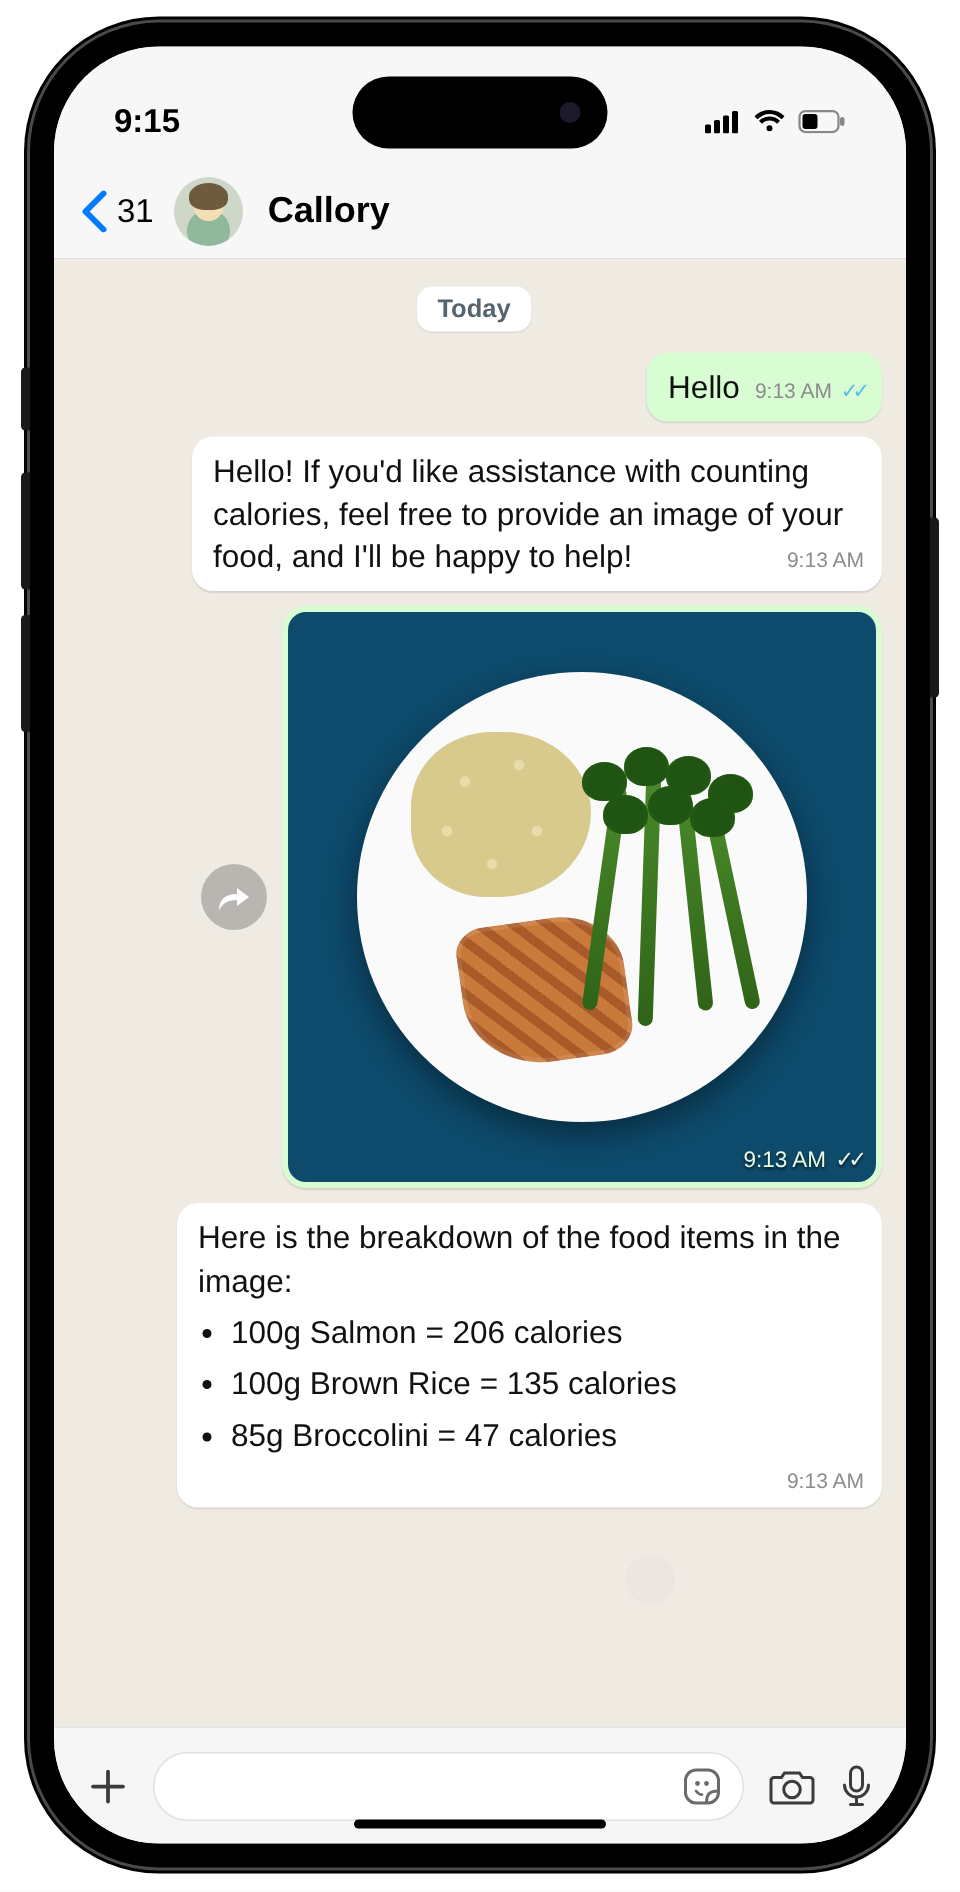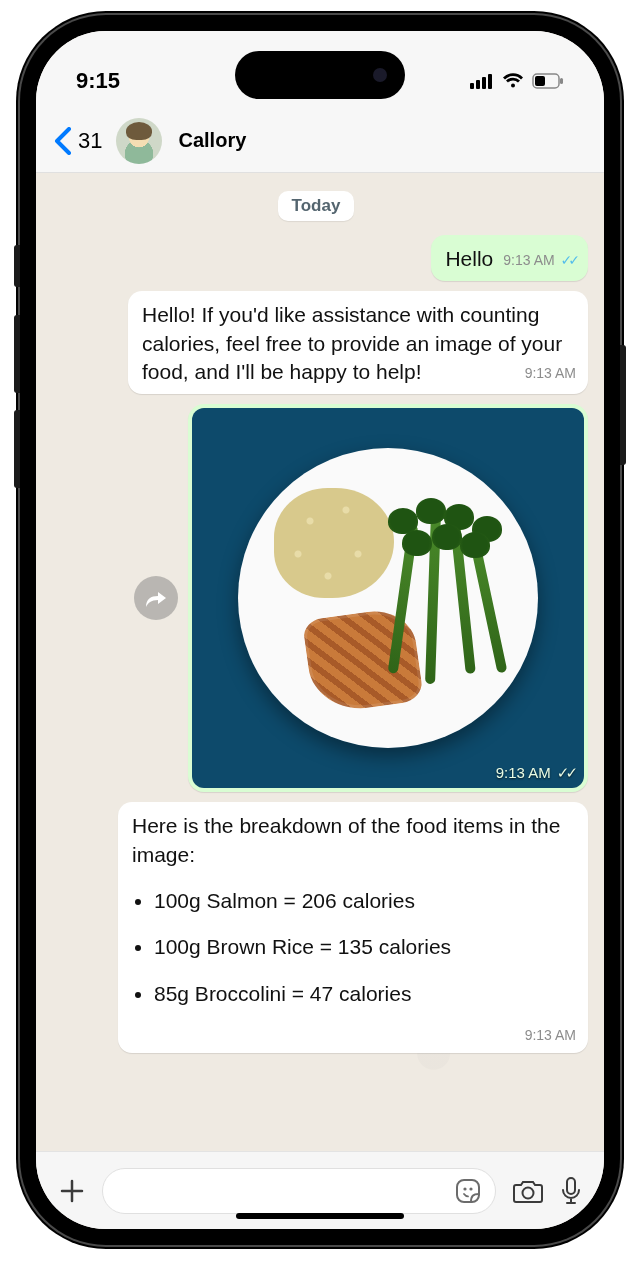--- a/index.html
+++ b/index.html
@@ -63,21 +63,21 @@
     background: radial-gradient(circle at 50% 42%, #f5deb3 0 28%, transparent 29%),
                 radial-gradient(circle at 50% 78%, #8fb99a 0 33%, transparent 34%),
                 #cfd8c8;
     margin-left:8px;
     position:relative; overflow:hidden;
   }
   .avatar::before{
     content:""; position:absolute; top:4px; left:10px; right:10px; height:18px;
     background:#6e5a3c; border-radius:50% 50% 40% 40%;
   }
-  .contact-name { font-weight:700; font-size:20px; margin-left:10px; }
+  .contact-name { font-weight:700; font-size:24px; margin-left:10px; }
 
   .chat-body {
     position:relative;
     height: calc(100% - 78px - 64px - 78px);
     overflow:hidden;
     padding: 14px 16px 10px 8px;
     background-color:#efeae2;
     background-image:
       radial-gradient(circle at 20% 15%, rgba(0,0,0,.02) 0 18px, transparent 19px),
       radial-gradient(circle at 80% 40%, rgba(0,0,0,.02) 0 22px, transparent 23px),
@@ -165,21 +165,21 @@
   .img-meta .ticks { color:#e9fce5; }
 
   .fwd-btn {
     width:44px; height:44px; border-radius:50%;
     background:rgba(120,120,120,.45);
     display:flex; align-items:center; justify-content:center;
     margin-right:10px; align-self:center;
   }
 
   .breakdown ul { margin:6px 0 2px 22px; }
-  .breakdown li { margin:18px 0; }
+  .breakdown li { margin:6px 0; }
 
   .input-bar {
     height:78px;
     background:#f6f6f6;
     border-top:1px solid #e3e3e3;
     display:flex; align-items:center;
     padding:0 22px; gap:16px;
   }
   .input-field {
     flex:1; height:46px; background:#fff;

